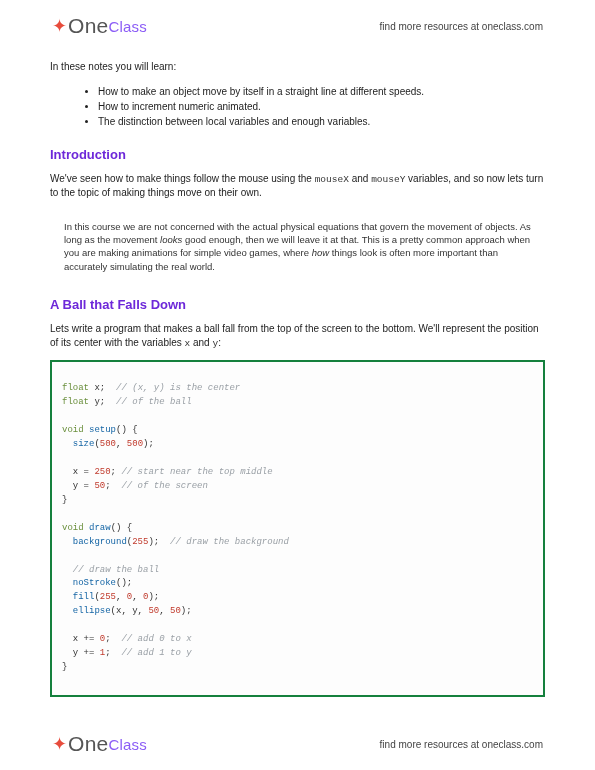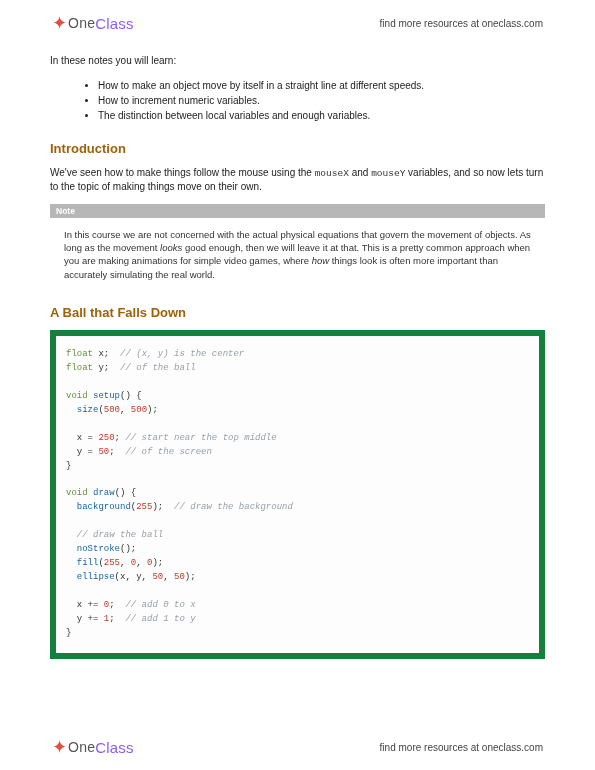--- a/index.html
+++ b/index.html
@@ -29,21 +29,21 @@
     align-items: center;
     gap: 0;
   }
   .logo-icon {
     color: #e74c3c;
     font-size: 18px;
     line-height: 1;
     margin-right: 1px;
   }
   .logo-one {
-    font-size: 14px;
+    font-size: 21px;
     font-weight: 300;
     color: #555;
     letter-spacing: 0.2px;
   }
   .logo-class {
     font-size: 15px;
     font-weight: 300;
     color: #8b5cf6;
     letter-spacing: 0.2px;
   }
@@ -69,21 +69,21 @@
     margin-bottom: 18px;
   }
   ul.bullets li {
     font-size: 10px;
     line-height: 1.5;
     color: #222;
   }
   h2.section {
     font-size: 13px;
     font-weight: bold;
-    color: #a16207;
+    color: #6d28d9;
     margin: 6px 0 10px 0;
   }
   .inline-code {
     font-family: "Courier New", monospace;
     font-size: 9.5px;
     color: #333;
   }
   .note-bar {
     background: #b7b7b7;
     color: #fff;
@@ -95,23 +95,23 @@
   .note-box {
     border-top: none;
     padding: 10px 14px 10px 14px;
     font-size: 9.5px;
     line-height: 1.4;
     color: #333;
     margin-bottom: 14px;
   }
   .note-box em { font-style: italic; }
   .code-block {
-    border: 6px solid #15803d;
+    border: 2px solid #15803d;
     background: #fdfdfd;
-    padding: 12px 10px;
+    padding: 20px 10px;
     font-family: "Courier New", monospace;
     font-size: 9px;
     line-height: 1.55;
     white-space: pre;
     color: #333;
     margin-top: 4px;
   }
   .ck-type { color: #6a8f3c; }
   .ck-kw   { color: #6a8f3c; }
   .ck-fn   { color: #1565a5; }
@@ -130,38 +130,40 @@
         <span class="logo-class">Class</span>
     </div>
     <a class="find-link">find more resources at oneclass.com</a>
   </div>
 
 
   <p class="body-text">In these notes you will learn:</p>
 
   <ul class="bullets">
     <li>How to make an object move by itself in a straight line at different speeds.</li>
-    <li>How to increment numeric variables.</li>
+    <li>How to increment numeric animated.</li>
     <li>The distinction between local variables and enough variables.</li>
   </ul>
 
   <h2 class="section">Introduction</h2>
 
   <p class="body-text">
     <span>We've seen how to make things follow the mouse using the </span><span class="inline-code">mouseX</span><span> and </span><span class="inline-code">mouseY</span><span> variables, and so now lets turn to the topic of making things move on their own.</span>
   </p>
 
 
-  <div class="note-bar">Note</div>
   <div class="note-box">
     <span>In this course we are not concerned with the actual physical equations that govern the movement of objects. As long as the movement </span><em>looks</em><span> good enough, then we will leave it at that. This is a pretty common approach when you are making animations for simple video games, where </span><em>how</em><span> things look is often more important than accurately simulating the real world.</span>
   </div>
 
   <h2 class="section">A Ball that Falls Down</h2>
 
+  <p class="body-text">
+    <span>Lets write a program that makes a ball fall from the top of the screen to the bottom. We'll represent the position of its center with the variables </span><span class="inline-code">x</span><span> and </span><span class="inline-code">y</span><span>:</span>
+  </p>
 
   <div class="code-block"><span class="ck-type">float</span><span> x;  </span><span class="ck-com">// (x, y) is the center</span>
 <span class="ck-type">float</span><span> y;  </span><span class="ck-com">// of the ball</span>
 
 <span class="ck-kw">void</span><span class="ck-fn"> setup</span><span>() {</span>
 <span class="ck-fn">  size</span><span>(</span><span class="ck-num">500</span><span>, </span><span class="ck-num">500</span><span>);</span>
 
 <span>  x = </span><span class="ck-num">250</span><span>; </span><span class="ck-com">// start near the top middle</span>
 <span>  y = </span><span class="ck-num">50</span><span>;  </span><span class="ck-com">// of the screen</span>
 <span>}</span>

